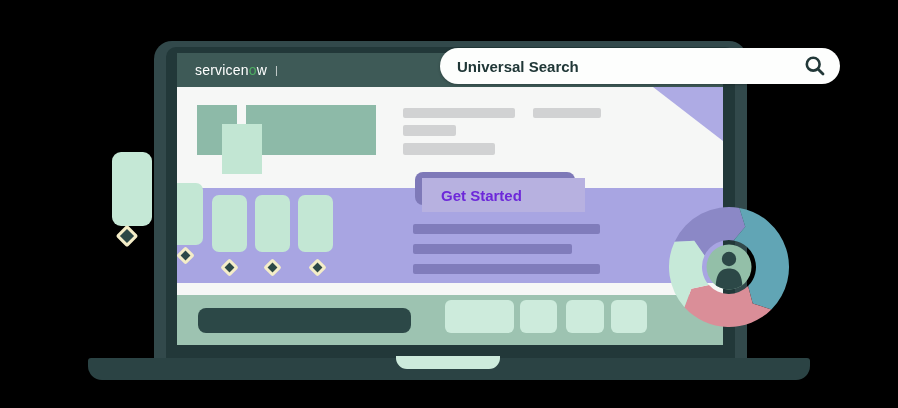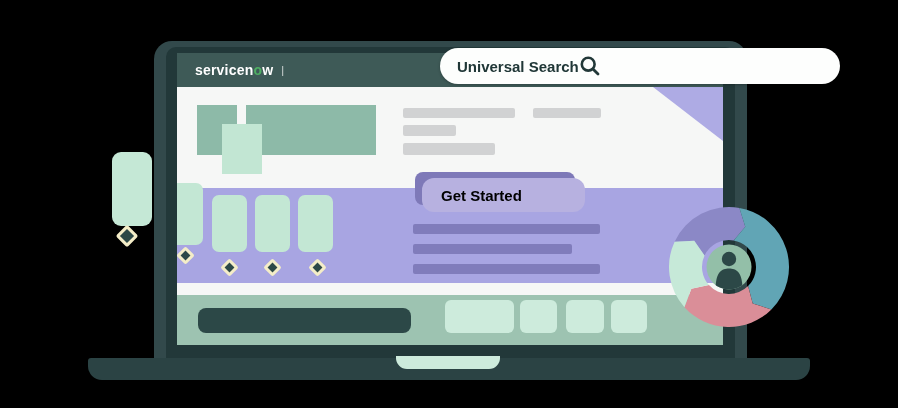--- a/index.html
+++ b/index.html
@@ -15,21 +15,21 @@
   .screen { position:absolute; left:177px; top:53px; width:546px; height:292px;
     background:#f6f7f6; overflow:hidden; }
   .laptop-base { position:absolute; left:88px; top:358px; width:722px; height:22px;
     background:#2b4344; border-radius:3px 3px 14px 14px; }
   .base-notch { position:absolute; left:396px; top:356px; width:104px; height:13px;
     background:#cdebdc; border-radius:0 0 11px 11px; }
 
   
   .site-header { position:absolute; left:0; top:0; width:546px; height:34px;
     background:#3e5a57; display:flex; align-items:center; padding-left:18px; color:#fff; }
-  .brand { font-weight:700; font-size:14px; letter-spacing:.2px; color:#fff; }
+  .brand { font-weight:400; font-size:14px; letter-spacing:.2px; color:#fff; }
   .brand .green-o { color:#4fae63; }
   .hdr-divider { margin:0 8px; font-size:11px; opacity:.75; font-weight:400; }
   .product { font-weight:700; font-size:10.5px; letter-spacing:.3px; }
 
   
   .white-section { position:absolute; left:0; top:34px; width:546px; height:101px; background:#f6f7f6; }
   .sage-rect { position:absolute; background:#8dbaa8; }
   .mint-rect { position:absolute; background:#c2e6d3; }
   .gray-bar { position:absolute; background:#d1d2d3; border-radius:2px; }
   .corner-triangle { position:absolute; right:0; top:0; width:70px; height:54px;
@@ -48,28 +48,28 @@
   
   .white-strip { position:absolute; left:0; top:230px; width:546px; height:12px; background:#f6f7f6; }
   .sage-band { position:absolute; left:0; top:242px; width:546px; height:50px; background:#9dc3b1; }
   .mint-tile { position:absolute; background:#cdebdc; border-radius:6px; height:33px; top:5px; }
   .now-value-shadow { position:absolute; left:21px; top:13px; width:213px; height:25px;
     background:#2c4847; border-radius:8px; }
 
   
   .search-bar { position:absolute; left:440px; top:48px; width:400px; height:36px;
     background:#fdfefd; border-radius:18px; display:flex; align-items:center;
-    padding:0 14px 0 17px;
+    justify-content:space-between; padding:0 14px 0 17px;
     box-shadow:0 1px 3px rgba(0,0,0,.25); }
   .search-label { font-weight:700; font-size:15px; color:#203737; }
   .pill-shadow { position:absolute; left:415px; top:172px; width:160px; height:33px;
     background:#7e79b8; border-radius:8px; }
   .pill-get-started { position:absolute; left:422px; top:178px; width:163px; height:34px;
-    background:#b7b1e0; border-radius:12px; display:flex; align-items:center;
-    padding-left:19px; font-weight:700; font-size:15px; color:#000000; }
+    background:#b7b1e0; border-radius:0; display:flex; align-items:center;
+    padding-left:19px; font-weight:700; font-size:15px; color:#6d28d9; }
   .pill-now-value { position:absolute; left:212px; top:317px; width:216px; height:33px;
     background:#c9ebdb; border-radius:8px; display:flex; align-items:center;
     justify-content:center; font-weight:700; font-size:15px; color:#203b3a; }
 
   .side-card { position:absolute; left:112px; top:152px; width:40px; height:74px;
     background:#c5e8d6; border-radius:9px; }
 
   .donut-wrap { position:absolute; left:667px; top:205px; width:124px; height:124px; }
 </style>
 </head>

